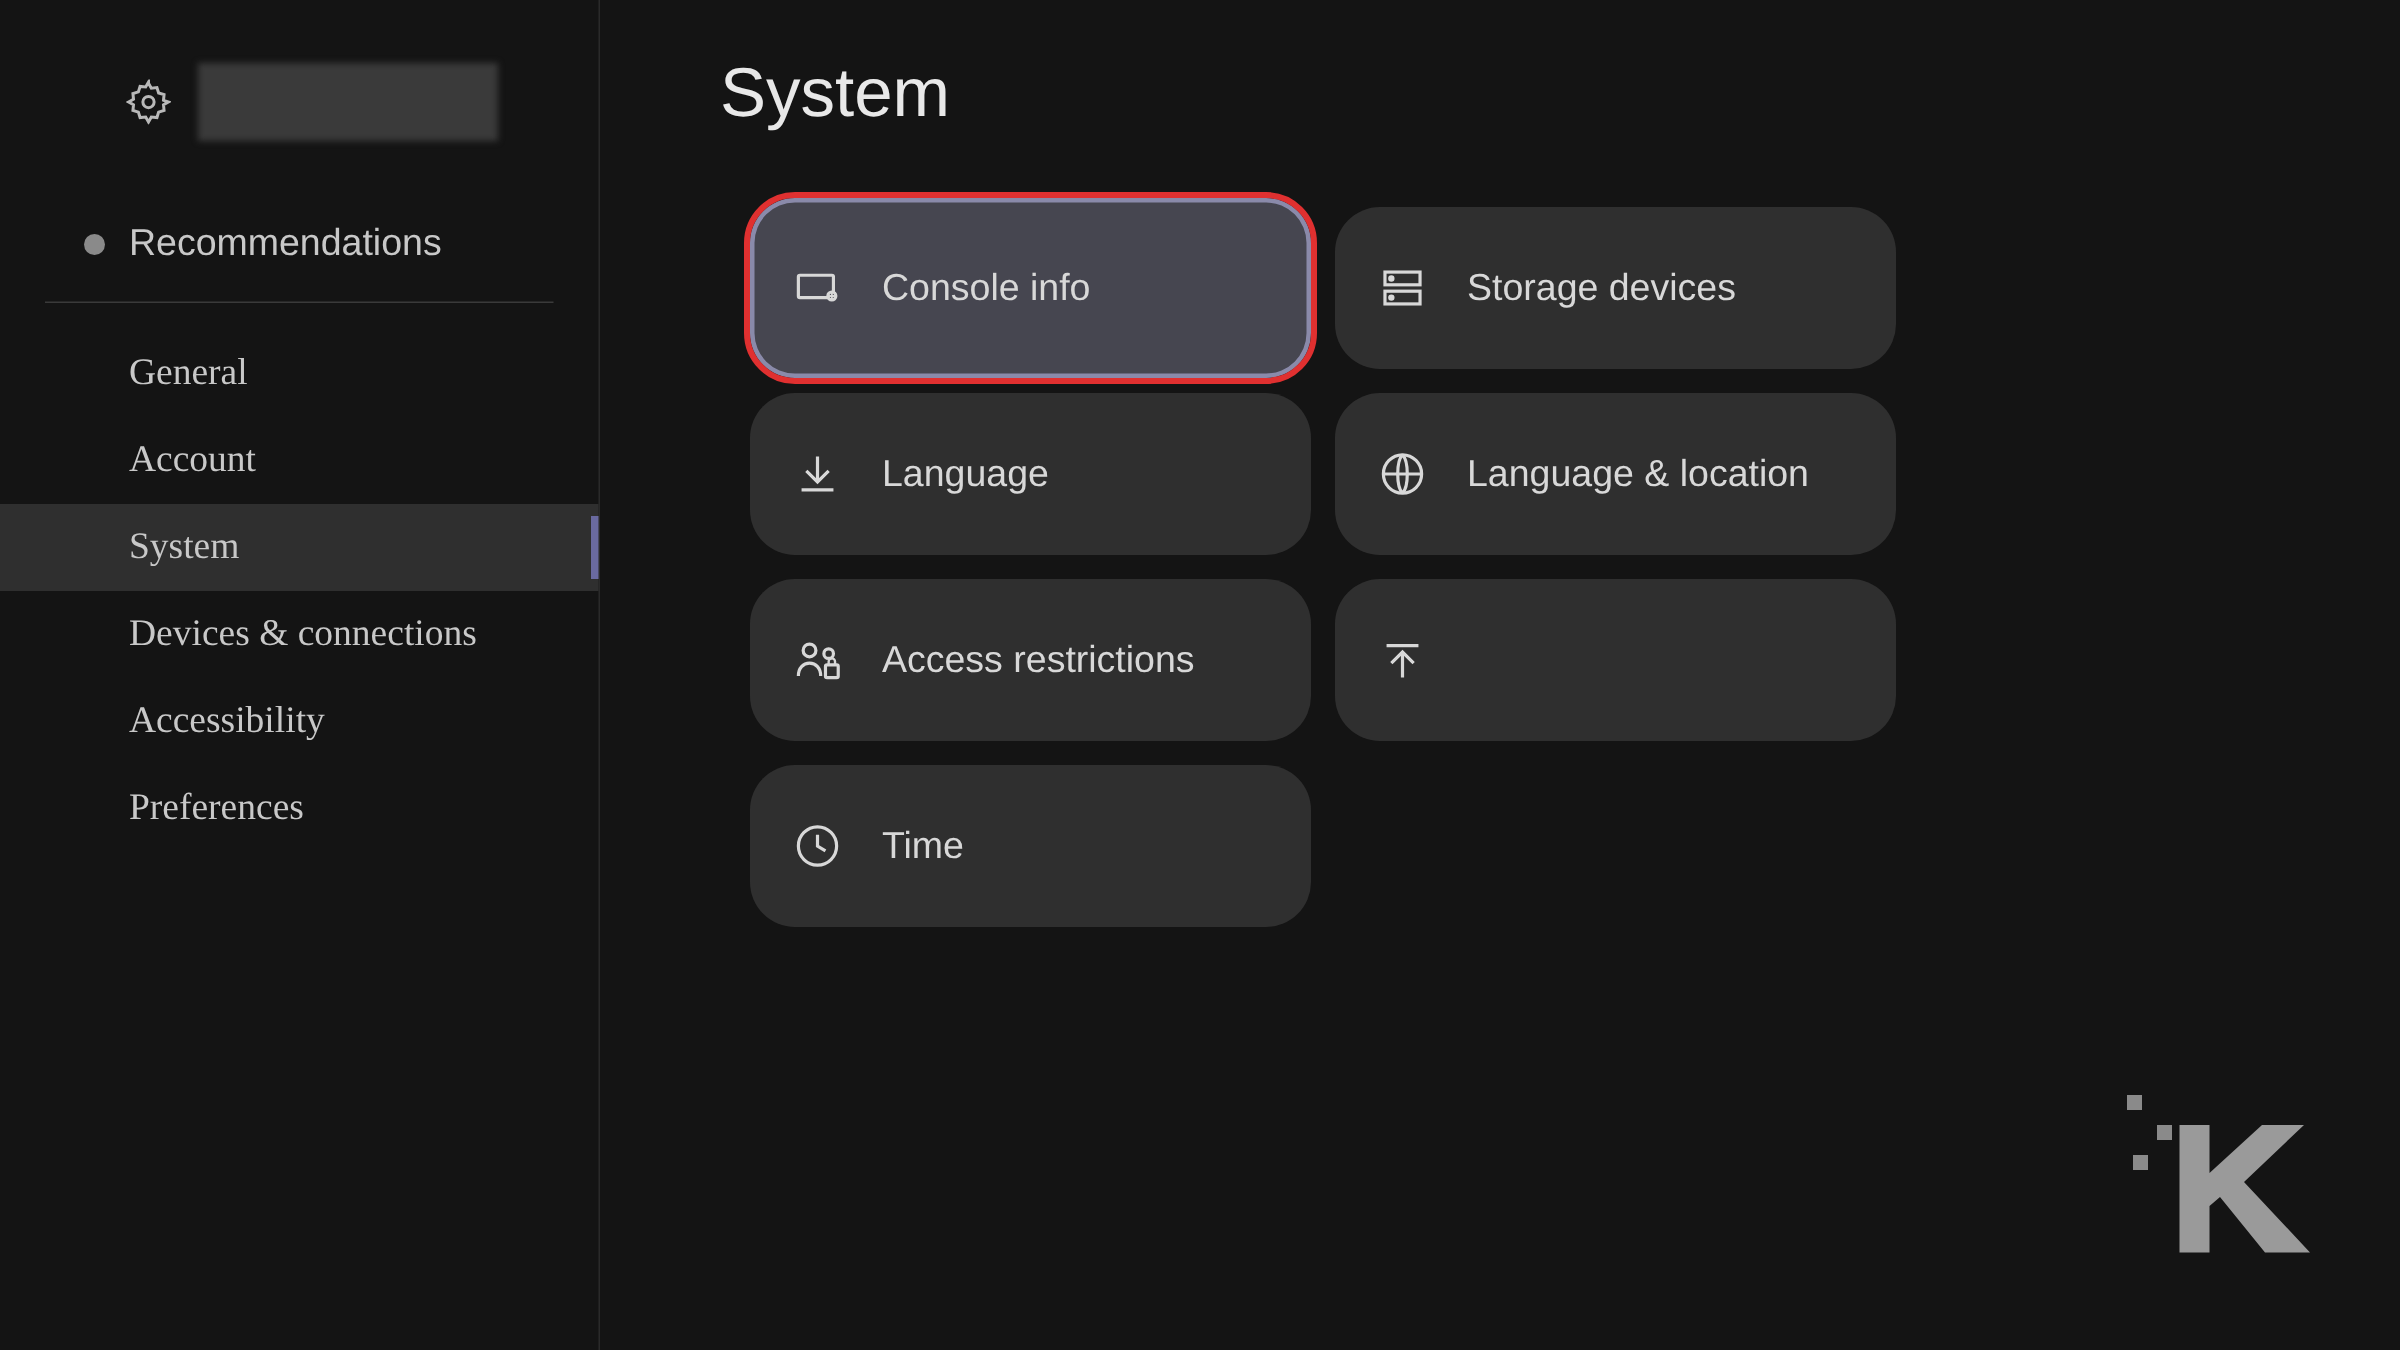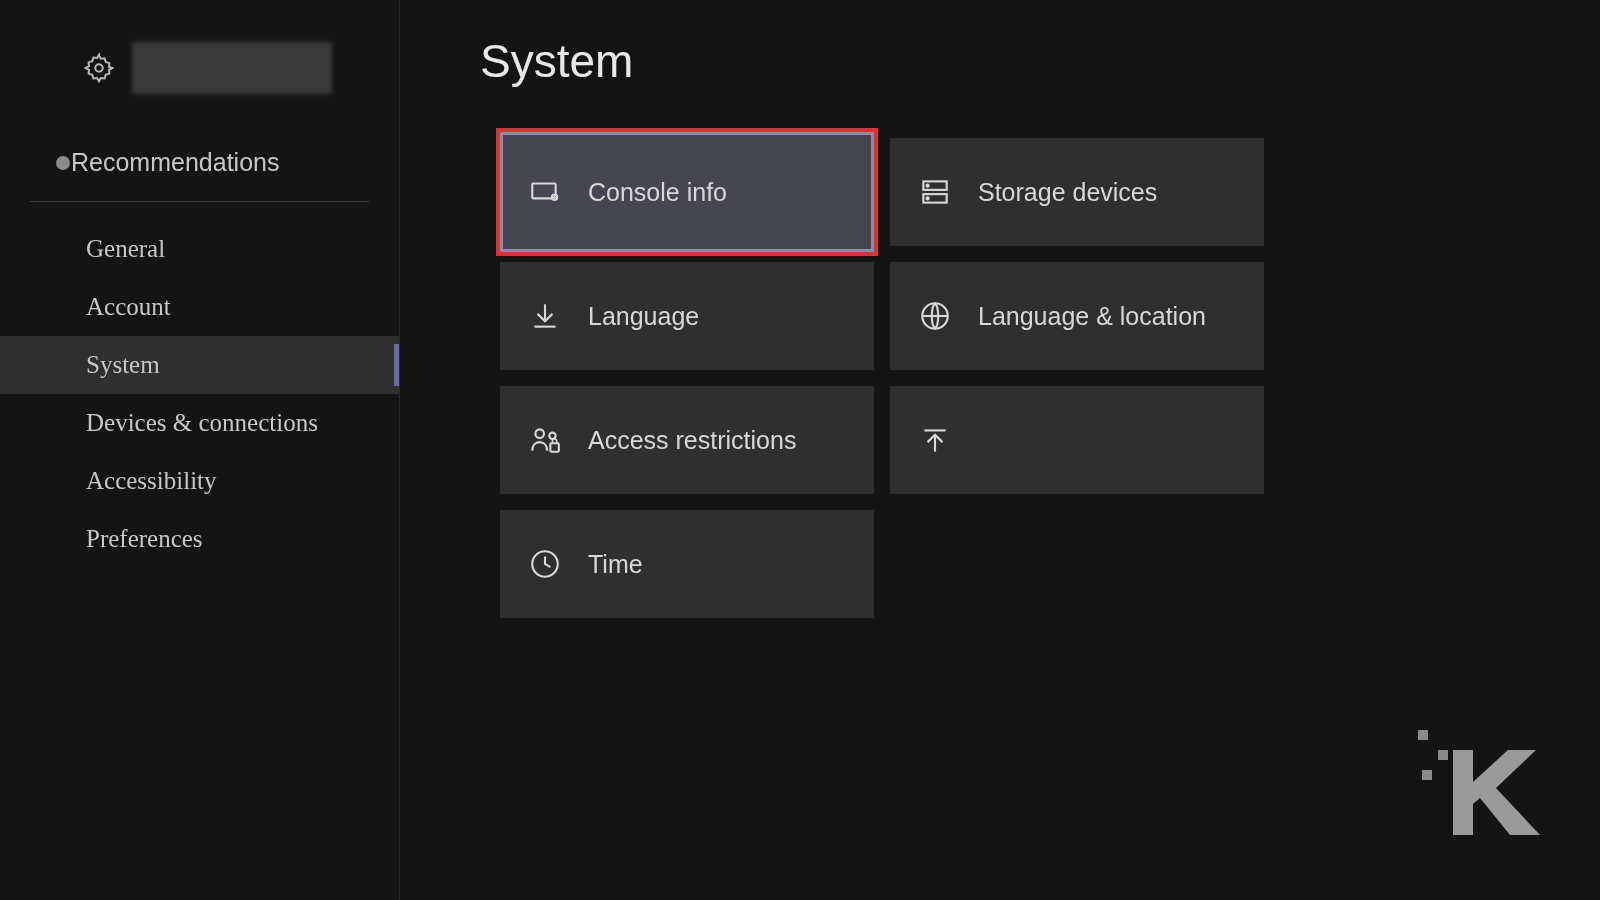--- a/index.html
+++ b/index.html
@@ -38,21 +38,21 @@
     .profile-blur {
       width: 200px;
       height: 52px;
       background: #3a3a3a;
       filter: blur(2px);
     }
     .recommendations-row {
       display: flex;
       align-items: center;
       padding: 24px 30px 24px 56px;
-      gap: 1px;
+      gap: 16px;
       text-align: right;
     }
     .dot {
       width: 14px;
       height: 14px;
       border-radius: 50%;
       background: #8a8a8a;
       flex-shrink: 0;
     }
     .recommendations-label {
@@ -111,20 +111,21 @@
       margin-left: 60px;
     }
     .tile {
       background: #2f2f2f;
       display: flex;
       align-items: center;
       padding: 0 28px;
       gap: 26px;
       cursor: pointer;
       position: relative;
+      border-radius: 30px;
     }
     .tile.highlighted {
       background: #464650;
       outline: 4px solid #e03030;
       box-shadow: inset 0 0 0 3px #8a8aaa;
       height: 120px;
       margin-top: -6px;
       margin-bottom: -6px;
       z-index: 2;
     }

